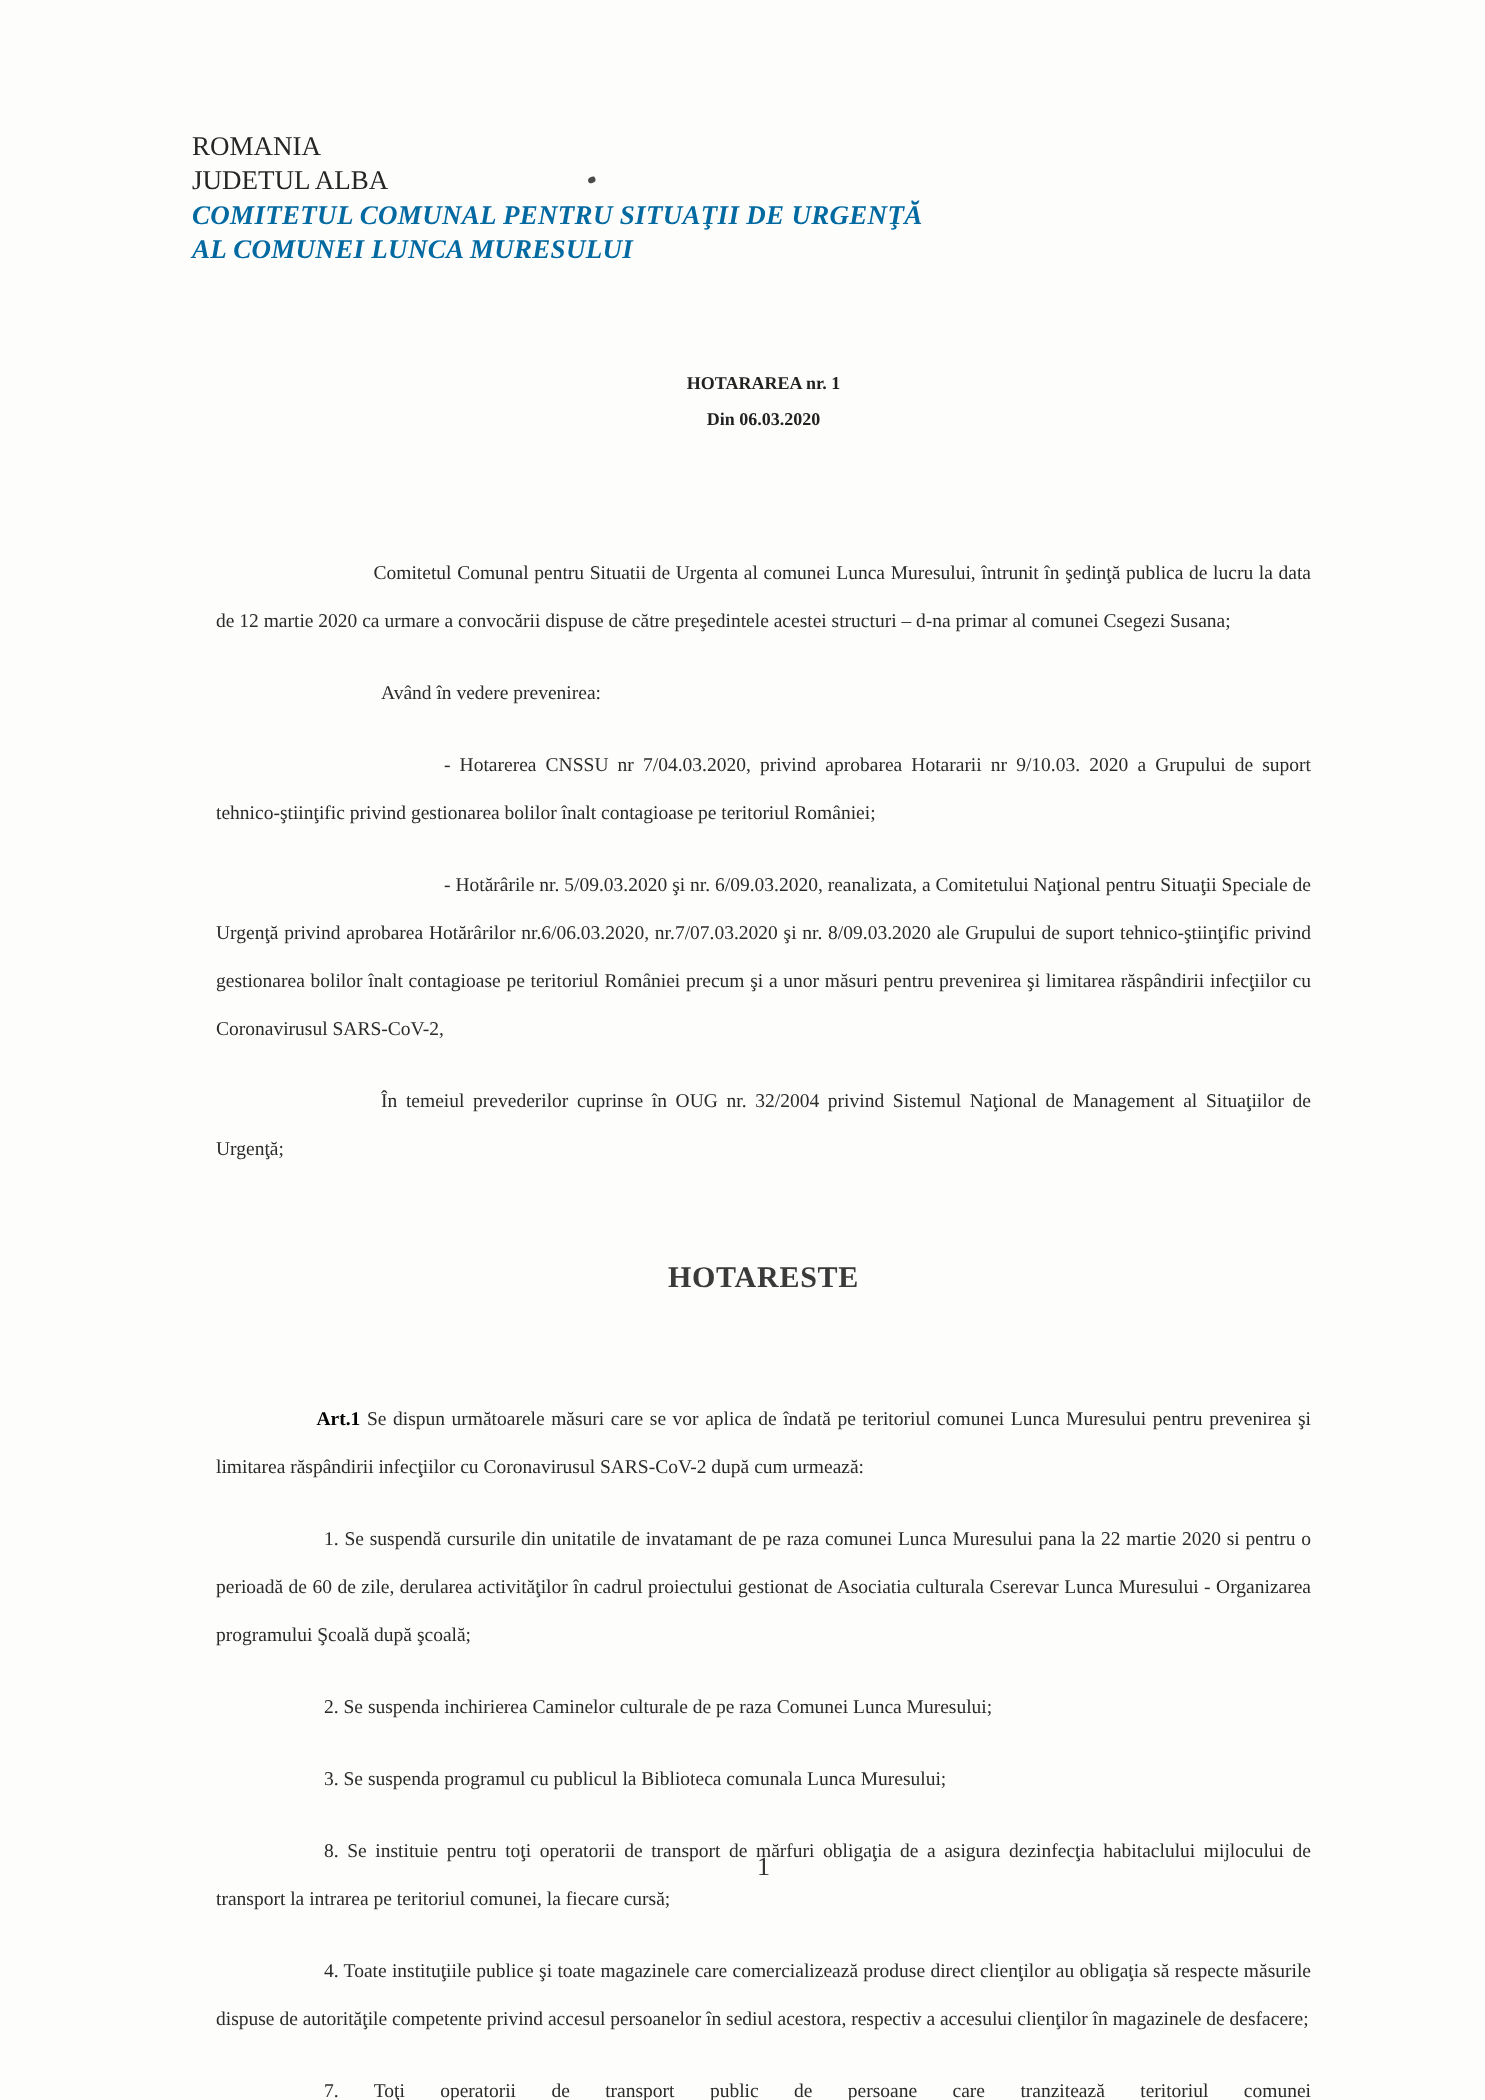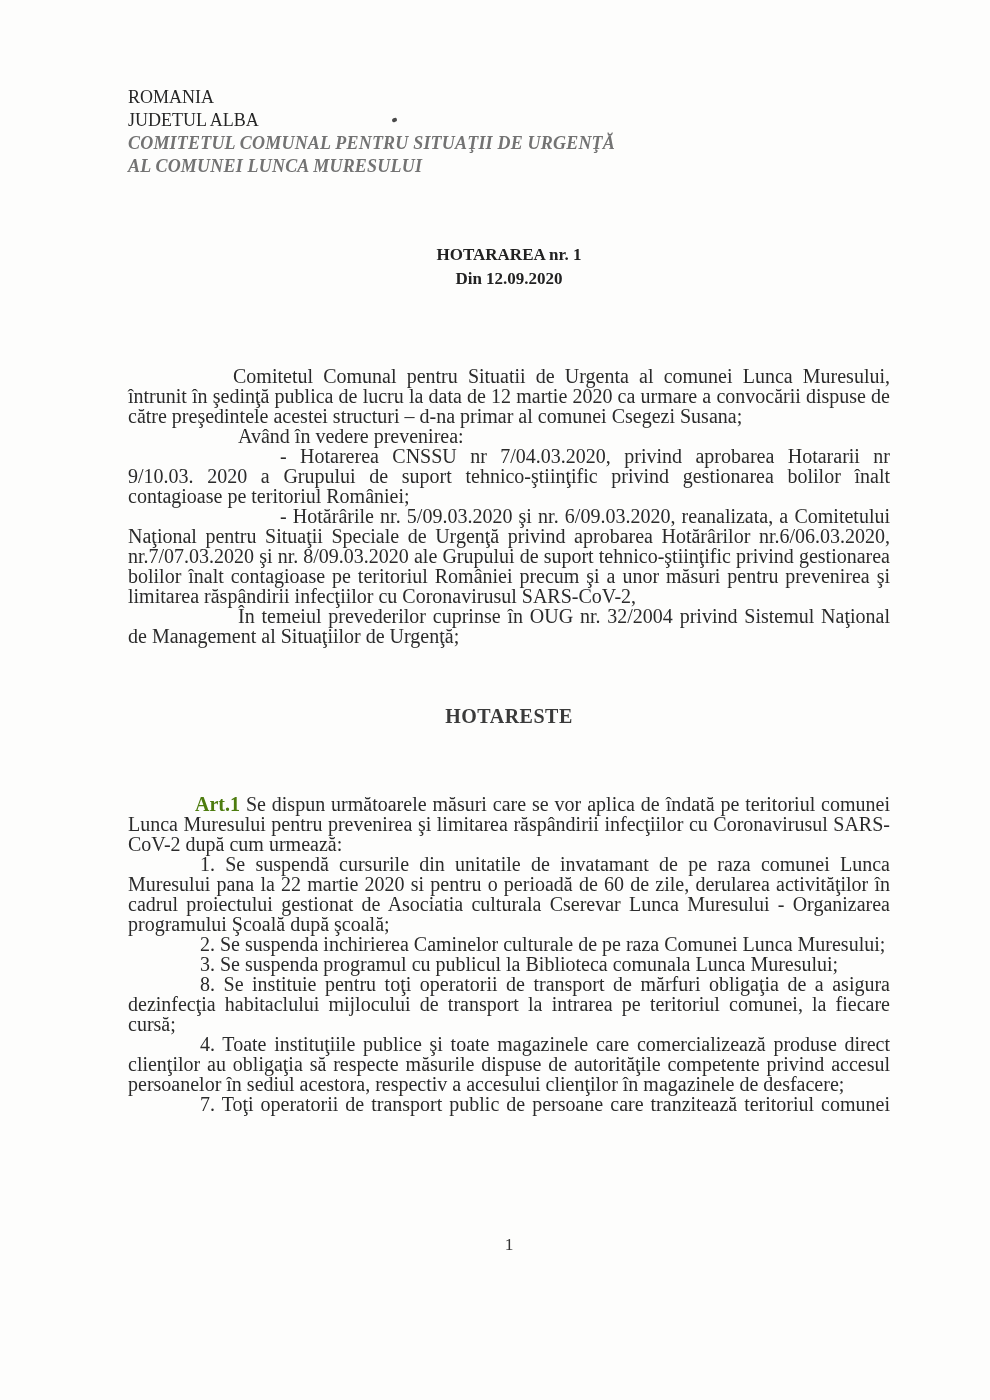--- a/index.html
+++ b/index.html
@@ -25,65 +25,65 @@
   .doc-header {
     font-size: 18px;
     line-height: 23px;
     color: #262626;
   }
   .hl { position: relative; white-space: nowrap; }
   .hl.bold-italic {
     font-weight: bold;
     font-style: italic;
     letter-spacing: 0.2px;
-    color: #737373;
+    color: #0369a1;
   }
   .artifact {
     position: absolute;
     left: 264px;
     top: 9px;
     width: 5px;
     height: 4px;
     background: #4a4a4a;
     border-radius: 60% 40% 50% 50%;
     transform: rotate(-18deg);
   }
   .title-block {
     margin-top: 65px;
     text-align: center;
     font-weight: bold;
-    font-size: 17px;
+    font-size: 12px;
     line-height: 24px;
     color: #222222;
   }
   .body-text p.para {
-    margin: 0;
+    margin: 16px;
     text-align: justify;
-    font-size: 20px;
-    line-height: 20px;
+    font-size: 13px;
+    line-height: 32px;
     hyphens: none;
   }
   .first-body { margin-top: 75px !important; }
   .ind-105 { text-indent: 105px; }
   .ind-110 { text-indent: 110px; }
   .ind-152 { text-indent: 152px; }
   .ind-67  { text-indent: 67px; }
   .ind-72  { text-indent: 72px; }
   .justify-last { text-align-last: justify; }
   .decision-heading {
     margin-top: 58px;
     text-align: center;
     font-weight: bold;
     font-size: 20px;
     line-height: 24px;
     letter-spacing: 0.5px;
     color: #3a3a3a;
   }
   .art1 { margin-top: 66px !important; }
-  .bold { font-weight: bold; color: #4d7c0f; }
+  .bold { font-weight: bold; color: #000000; }
   .page-number {
     position: absolute;
     top: 1234px;
     left: 128px;
     width: 762px;
     text-align: center;
     font-size: 17.4px;
     color: #333333;
   }
 </style>
@@ -98,21 +98,21 @@
       <div class="hl">
         <span>JUDETUL ALBA</span>
         <span class="artifact"></span>
       </div>
       <div class="hl bold-italic">COMITETUL COMUNAL PENTRU SITUAŢII DE URGENŢĂ</div>
       <div class="hl bold-italic">AL COMUNEI LUNCA MURESULUI</div>
     </header>
 
     <div class="title-block">
       <div>HOTARAREA nr. 1</div>
-      <div>Din 12.09.2020</div>
+      <div>Din 06.03.2020</div>
     </div>
 
     <div class="body-text">
       <p class="para ind-105 first-body">Comitetul Comunal pentru Situatii de Urgenta al comunei Lunca Muresului, întrunit în şedinţă publica de lucru la data de 12 martie 2020 ca urmare a convocării dispuse de către preşedintele acestei structuri – d-na primar al comunei Csegezi Susana;</p>
       <p class="para ind-110">Având în vedere prevenirea:</p>
       <p class="para ind-152">- Hotarerea CNSSU nr 7/04.03.2020, privind aprobarea Hotararii nr 9/10.03. 2020 a Grupului de suport tehnico-ştiinţific privind gestionarea bolilor înalt contagioase pe teritoriul României;</p>
       <p class="para ind-152">- Hotărârile nr. 5/09.03.2020 şi nr. 6/09.03.2020, reanalizata, a Comitetului Naţional pentru Situaţii Speciale de Urgenţă privind aprobarea Hotărârilor nr.6/06.03.2020, nr.7/07.03.2020 şi nr. 8/09.03.2020 ale Grupului de suport tehnico-ştiinţific privind gestionarea bolilor înalt contagioase pe teritoriul României precum şi a unor măsuri pentru prevenirea şi limitarea răspândirii infecţiilor cu Coronavirusul SARS-CoV-2,</p>
       <p class="para ind-110">În temeiul prevederilor cuprinse în OUG nr. 32/2004 privind Sistemul Naţional de Management al Situaţiilor de Urgenţă;</p>
 
       <div class="decision-heading">HOTARESTE</div>

